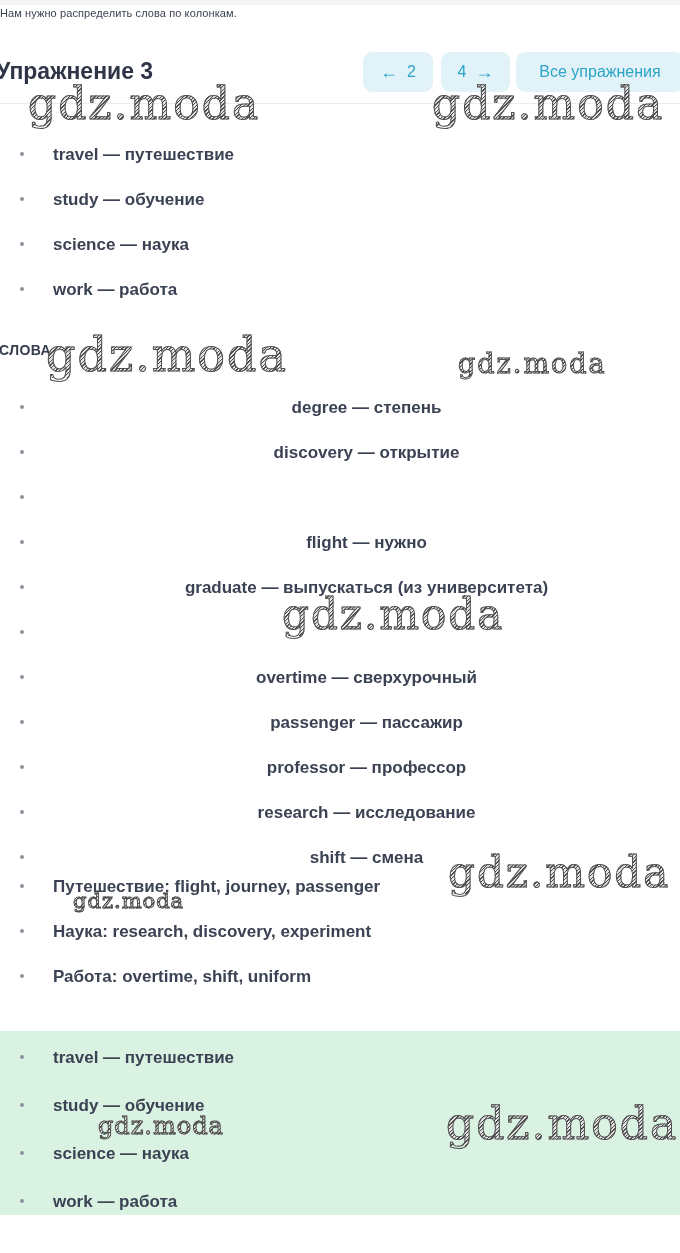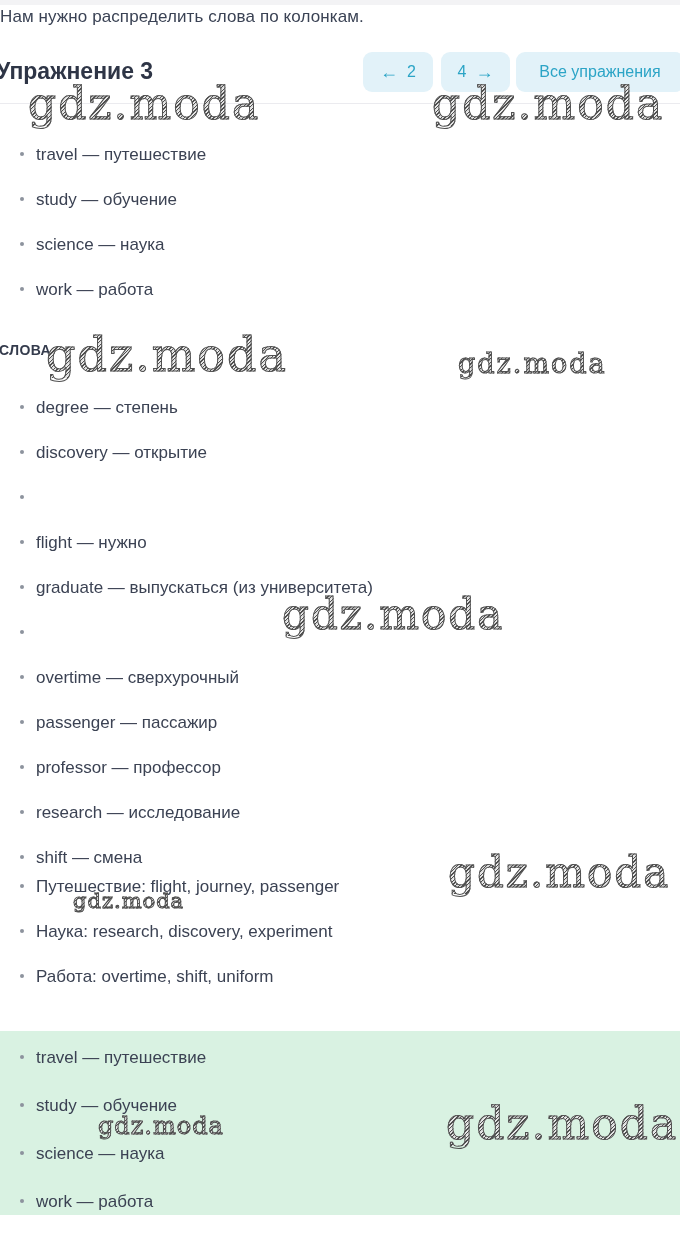--- a/index.html
+++ b/index.html
@@ -13,21 +13,21 @@
     overflow:hidden;
   }
 
   .top-strip {
     position:absolute; top:0; left:0; width:680px; height:5px;
     background:#f3f3f5;
   }
 
   .intro-text {
     position:absolute; top:7px; left:0;
-    font-size:17px; color:#3a4254; letter-spacing:0.1px;
+    font-size:11px; color:#3a4254; letter-spacing:0.1px;
   }
 
   .page-title {
     position:absolute; top:58px; left:-4px;
     font-size:23px; font-weight:700; color:#2e3546;
   }
 
   .nav-btn {
     position:absolute; top:52px; height:40px;
     background:#e2f2f9; border:none; border-radius:9px;
@@ -40,31 +40,31 @@
   #btn-next { left:441px; width:69px; }
   #btn-all  { left:516px; width:168px; }
 
   .divider {
     position:absolute; top:103px; left:0; width:680px; height:1px;
     background:#ebebef;
   }
 
   ul.word-list { position:absolute; left:0; list-style:none; width:680px; }
   ul.word-list li {
-    position:relative; padding-left:36px;
-    font-size:17px; color:#3b4253; line-height:21px;
+    position:relative; padding-left:53px;
+    font-size:17px; color:#3b4253; line-height:21px;font-weight:bold;
   }
   ul.word-list li .bullet {
     position:absolute; left:20px; top:8px;
     width:4px; height:4px; border-radius:50%; background:#8d939d;
   }
   #list-a { top:144px; }
   #list-a li { height:45px; }
   #list-b { top:397px; }
-  #list-b li { height:45px; }
+  #list-b li { height:45px;text-align:center; }
   #list-c { top:852px;margin-top:24px; }
   #list-c li { height:45px; }
 
   .slova-label {
     position:absolute; top:342px; left:-1px;
     font-size:14px; font-weight:700; color:#343b4c; letter-spacing:0.4px;
   }
 
   .highlight-block {
     position:absolute; top:1031px; left:0; width:680px; height:184px;

